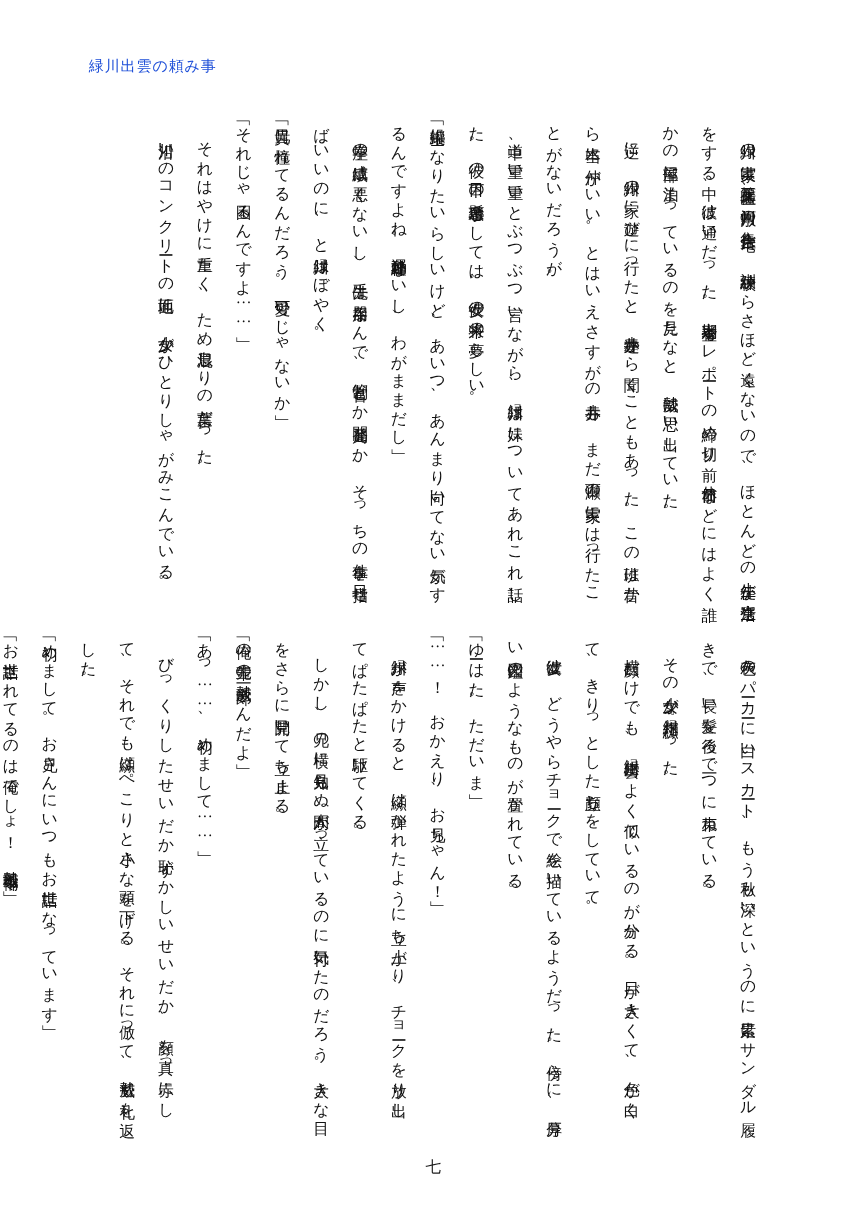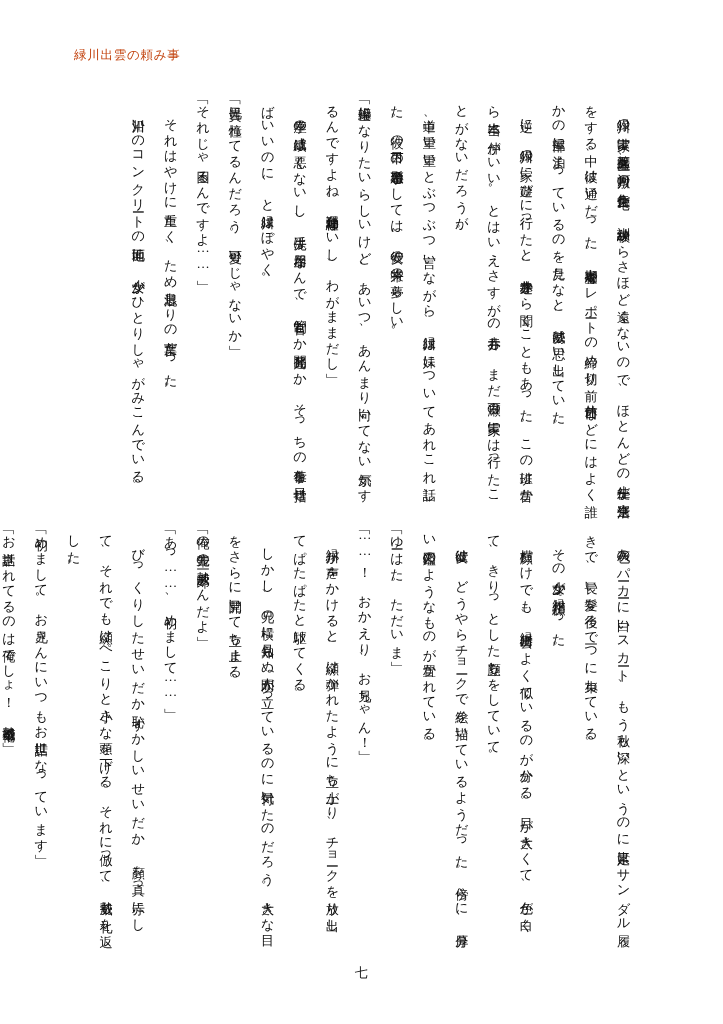--- a/index.html
+++ b/index.html
@@ -22,21 +22,21 @@
     box-sizing: border-box;
   }
 
   
   .running-header {
     position: absolute;
     top: 47px;
     left: 74px;
     font-size: 12.5px;
     letter-spacing: 0.06em;
-    color: #c2410c;
+    color: #1d4ed8;
     writing-mode: horizontal-tb;
     white-space: nowrap;
   }
 
   
   .vblock {
     position: absolute;
     writing-mode: vertical-rl;
     -webkit-writing-mode: vertical-rl;
     text-orientation: upright;

